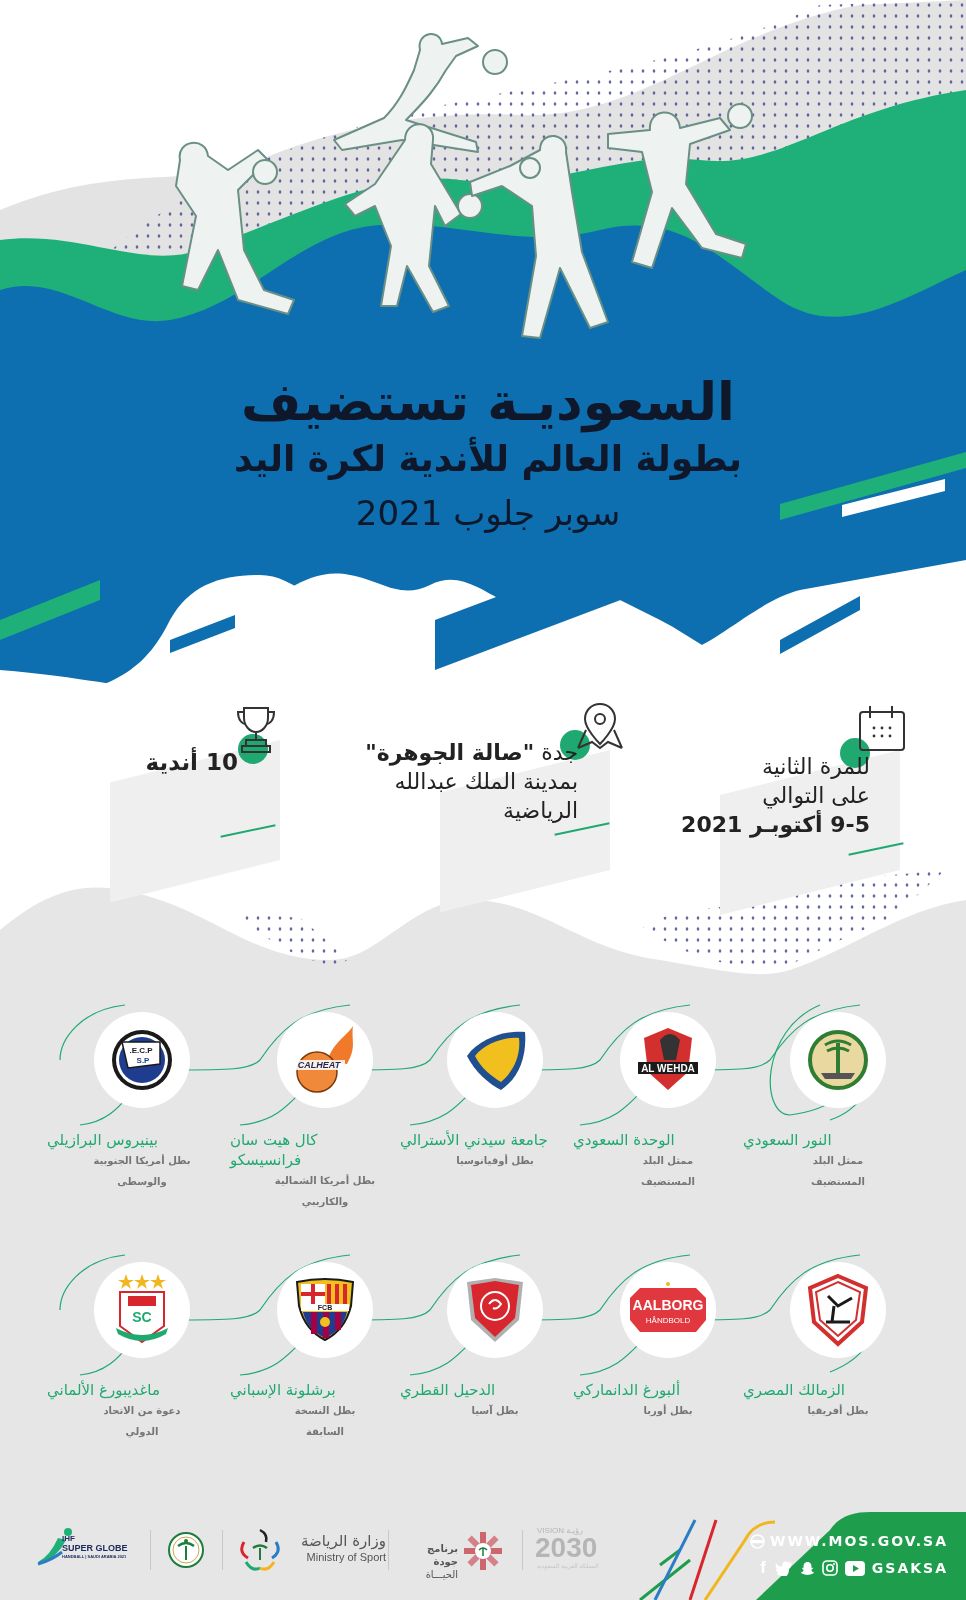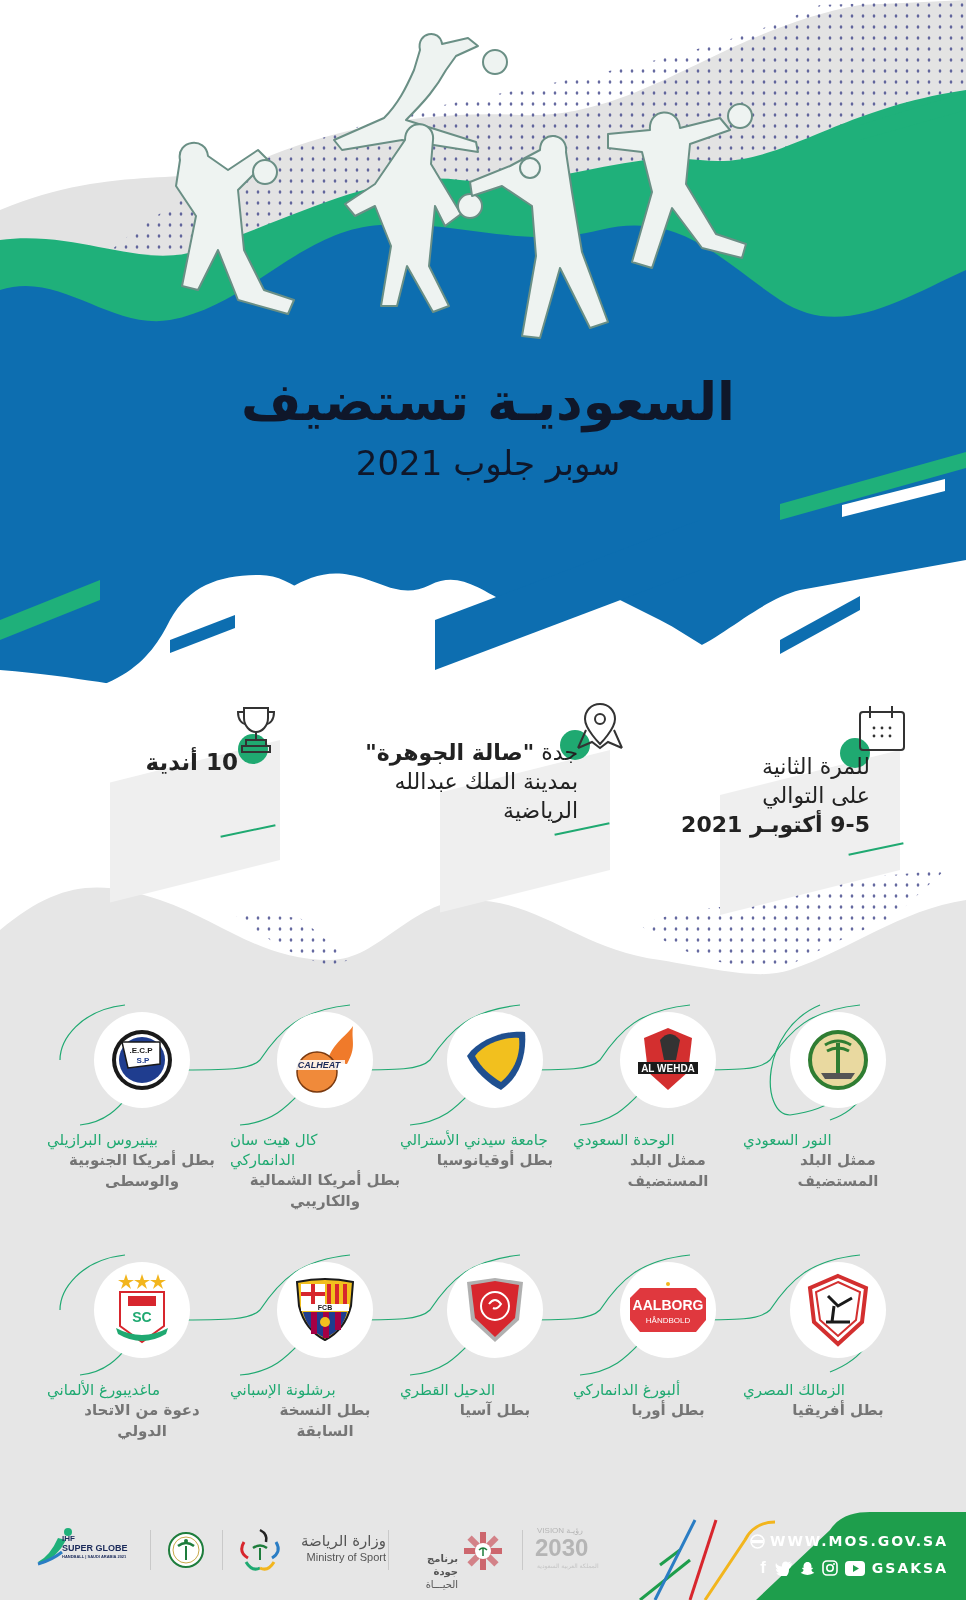--- a/index.html
+++ b/index.html
@@ -20,21 +20,21 @@
   .info .dot { position:absolute; width:30px; height:30px; border-radius:50%; background:#1fa971; }
   .info .line { position:absolute; height:2px; width:56px; background:#1fa971; transform:rotate(-12deg); }
   .info .txt { position:absolute; text-align:right; color:#222222; font-size:22px; line-height:29px; }
   .info .txt b { font-weight:bold; }
   .info svg { position:absolute; }
 
   
   .club { position:absolute; width:190px; text-align:center; }
   .club .circle { position:absolute; width:96px; height:96px; border-radius:50%; background:#ffffff; left:47px; top:0; display:flex; align-items:center; justify-content:center; }
   .club .name { position:absolute; top:118px; left:0; width:190px; text-align:left; color:#1fa971; font-size:15px; line-height:20px; }
-  .club .desc { position:absolute; top:138px; left:0; width:190px; text-align:center; color:#757575; font-size:15px; line-height:21px; font-weight:bold; }
+  .club .desc { position:absolute; top:138px; left:0; width:190px; text-align:center; color:#757575; font-size:10px; line-height:21px; font-weight:bold; }
 
   
   .footer-web { position:absolute; right:18px; top:1533px; color:#ffffff; font-size:14px; letter-spacing:2px; font-weight:bold; direction:ltr; display:flex; align-items:center; gap:5px; }
   .footer-social { position:absolute; right:18px; top:1558px; color:#ffffff; font-size:14px; letter-spacing:2px; font-weight:bold; direction:ltr; display:flex; align-items:center; gap:7px; }
   .sep { position:absolute; top:1530px; width:1px; height:40px; background:#c9c9c9; }
   .logo-txt { position:absolute; direction:ltr; }
 </style>
 </head>
 <body>
 
@@ -91,20 +91,21 @@
     <path d="M390 130 c0-20 28-18 26 2 l6 40 10 60 26 70 -18 6 -30-60 -20 70 -18-2 14-80 -4-50 -30-20 -30 10 -2-14 40-16 z"></path>
     <circle cx="380" cy="148" r="10"></circle>
 
     <path d="M500 110 c-2-22 28-24 30-2 l40-10 10 12 -40 14 -4 40 30 50 30 10 -4 14 -40-10 -30-40 -20 60 -20-6 20-70 -10-40 -34-4 0-14 z"></path>
     <circle cx="590" cy="96" r="12"></circle>
   </g>
 </svg>
 
 <div class="title-block">
   <div class="title-1">السعوديـة تستضيف</div>
+  <div class="title-2">بطولة العالم للأندية لكرة اليد</div>
   <div class="title-3">سوبر جلوب 2021</div>
 </div>
 
 <div class="info" style="left:690px;top:700px;width:230px;height:160px">
   <div class="panel" style="right:20px;top:50px;width:180px;height:120px"></div>
   <div class="dot" style="right:50px;top:38px"></div>
   <svg style="right:12px;top:4px" width="50" height="50" viewBox="0 0 50 50">
     <rect x="2" y="8" width="44" height="38" rx="3" fill="none" stroke="#333" stroke-width="2"></rect>
     <line x1="12" y1="2" x2="12" y2="14" stroke="#333" stroke-width="2"></line>
     <line x1="34" y1="2" x2="34" y2="14" stroke="#333" stroke-width="2"></line>
@@ -223,21 +224,21 @@
   <div class="circle">
     <svg width="76" height="76" viewBox="0 0 76 76">
       <path d="M40 40 C46 20 60 14 66 4 C64 20 70 24 60 42z" fill="#f07a2a"></path>
       <circle cx="30" cy="50" r="20" fill="#f08a3a" stroke="#7a3a10" stroke-width="1.5"></circle>
       <rect x="6" y="38" width="52" height="10" fill="#ffffff" opacity="0.85"></rect>
       <text x="32" y="46" font-size="9" font-weight="bold" font-style="italic" fill="#1a2a5a" text-anchor="middle" font-family="Liberation Sans, sans-serif">CALHEAT</text>
     </svg>
   </div>
   <div class="name">
       <div>كال هيت سان</div>
-      <div>الدانماركي</div>
+      <div>فرانسيسكو</div>
     </div>
   <div class="desc" style="top:158px">
       <div>بطل أمريكا الشمالية</div>
       <div>والكاريبي</div>
     </div>
 </div>
 
 <div class="club" style="left:47px;top:1012px">
   <div class="circle">
     <svg width="68" height="68" viewBox="0 0 68 68">
@@ -385,40 +386,40 @@
     <path d="M15 20 q7-5 14 0" stroke="#1e7d3c" stroke-width="2.5" fill="none"></path>
   </svg>
   <div class="logo-txt" style="left:48px;top:4px;color:#555;text-align:right;width:100px">
     <div style="font-size:15px;line-height:18px;direction:rtl">وزارة الرياضة</div>
     <div style="font-size:11px;line-height:14px;font-family:'Liberation Sans',sans-serif">Ministry of Sport</div>
   </div>
 </div>
 <div class="sep" style="left:388px"></div>
 
 <div class="abs" style="left:400px;top:1528px;width:110px;height:46px">
-  <div class="logo-txt" style="left:0;top:24px;width:58px;text-align:right;color:#555;direction:rtl">
+  <div class="logo-txt" style="left:0;top:14px;width:58px;text-align:right;color:#555;direction:rtl">
     <div style="font-size:10px;line-height:13px;font-weight:bold">برنامج جودة</div>
     <div style="font-size:10px;line-height:13px">الحيـــاة</div>
   </div>
   <svg class="abs" style="left:62px;top:2px" width="42" height="42" viewBox="0 0 42 42">
     <g fill="#c2303a">
       <rect x="18" y="2" width="6" height="38" opacity="0.7"></rect>
       <rect x="2" y="18" width="38" height="6" opacity="0.7"></rect>
       <rect x="18" y="2" width="6" height="38" transform="rotate(45 21 21)" opacity="0.55"></rect>
       <rect x="18" y="2" width="6" height="38" transform="rotate(-45 21 21)" opacity="0.55"></rect>
     </g>
     <circle cx="21" cy="21" r="8" fill="#fff"></circle>
     <path d="M17 20 q4-4 8 0 M21 18 v8" stroke="#1e7d3c" stroke-width="1.5" fill="none"></path>
   </svg>
 </div>
 <div class="sep" style="left:522px"></div>
 
 <div class="abs" style="left:535px;top:1526px;width:70px;height:50px">
   <div class="logo-txt" style="left:2px;top:0;font-size:8px;color:#b5b5b5;font-family:'Liberation Sans',sans-serif">VISION رؤيـة</div>
-  <div class="logo-txt" style="left:0;top:9px;font-size:24px;line-height:26px;color:#b5b5b5;font-weight:bold;font-family:'Liberation Sans',sans-serif">2030</div>
+  <div class="logo-txt" style="left:0;top:9px;font-size:28px;line-height:26px;color:#b5b5b5;font-weight:bold;font-family:'Liberation Sans',sans-serif">2030</div>
   <div class="logo-txt" style="left:2px;top:36px;font-size:6px;color:#c5c5c5;direction:rtl">المملكة العربية السعودية</div>
 </div>
 
 <div class="footer-web">
   <svg width="15" height="15" viewBox="0 0 15 15">
     <circle cx="7.5" cy="7.5" r="6.5" fill="none" stroke="#fff" stroke-width="1.5"></circle>
     <rect x="2" y="6" width="11" height="3.2" fill="#fff"></rect>
   </svg>
   <span>WWW.MOS.GOV.SA</span>
 </div>

